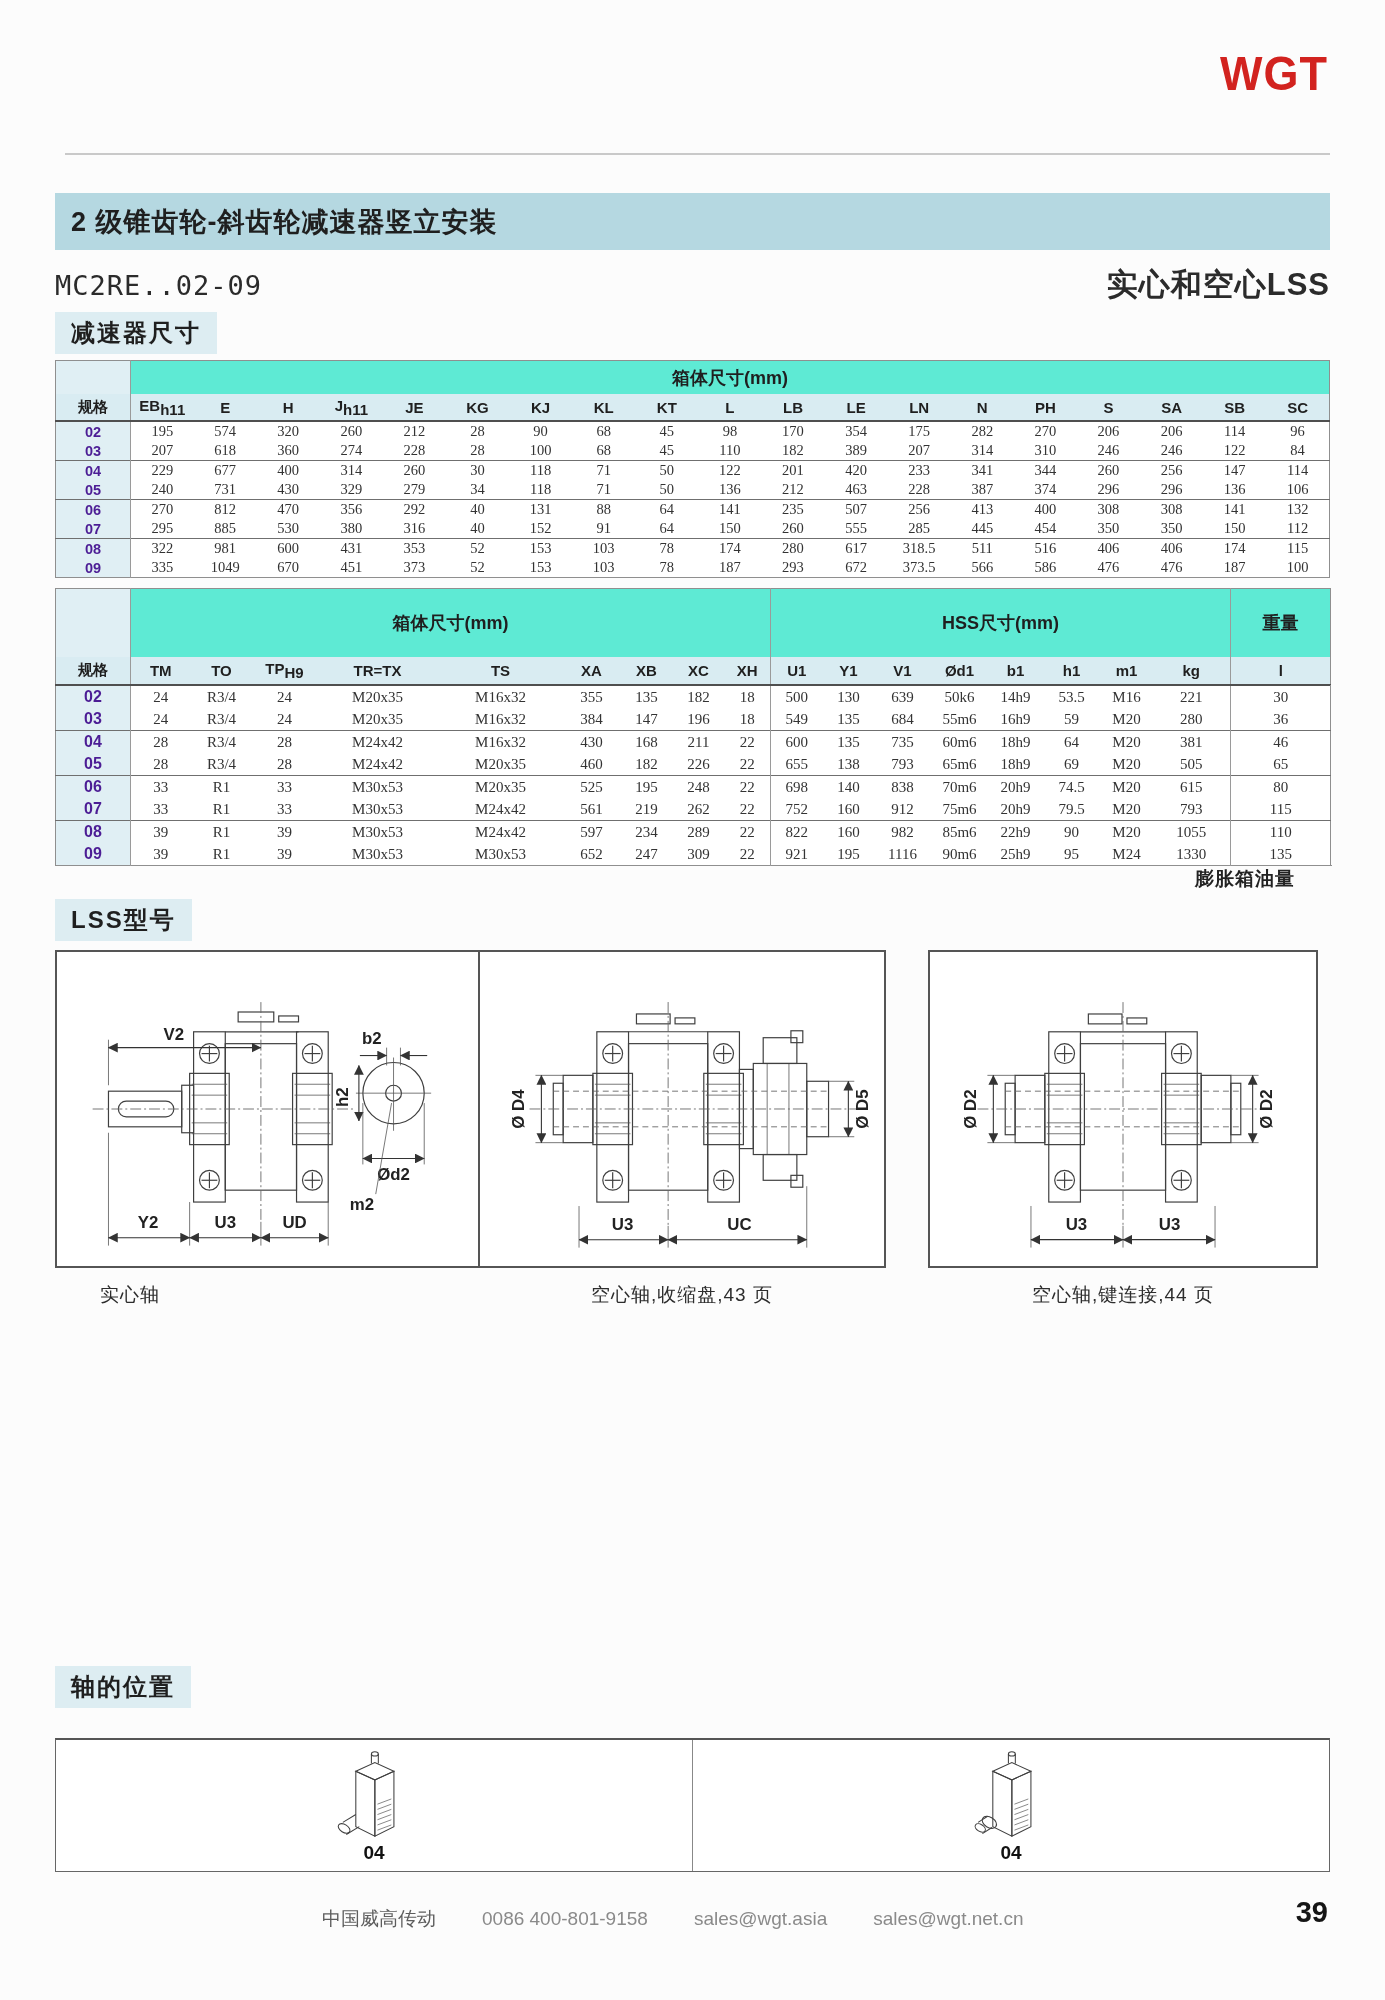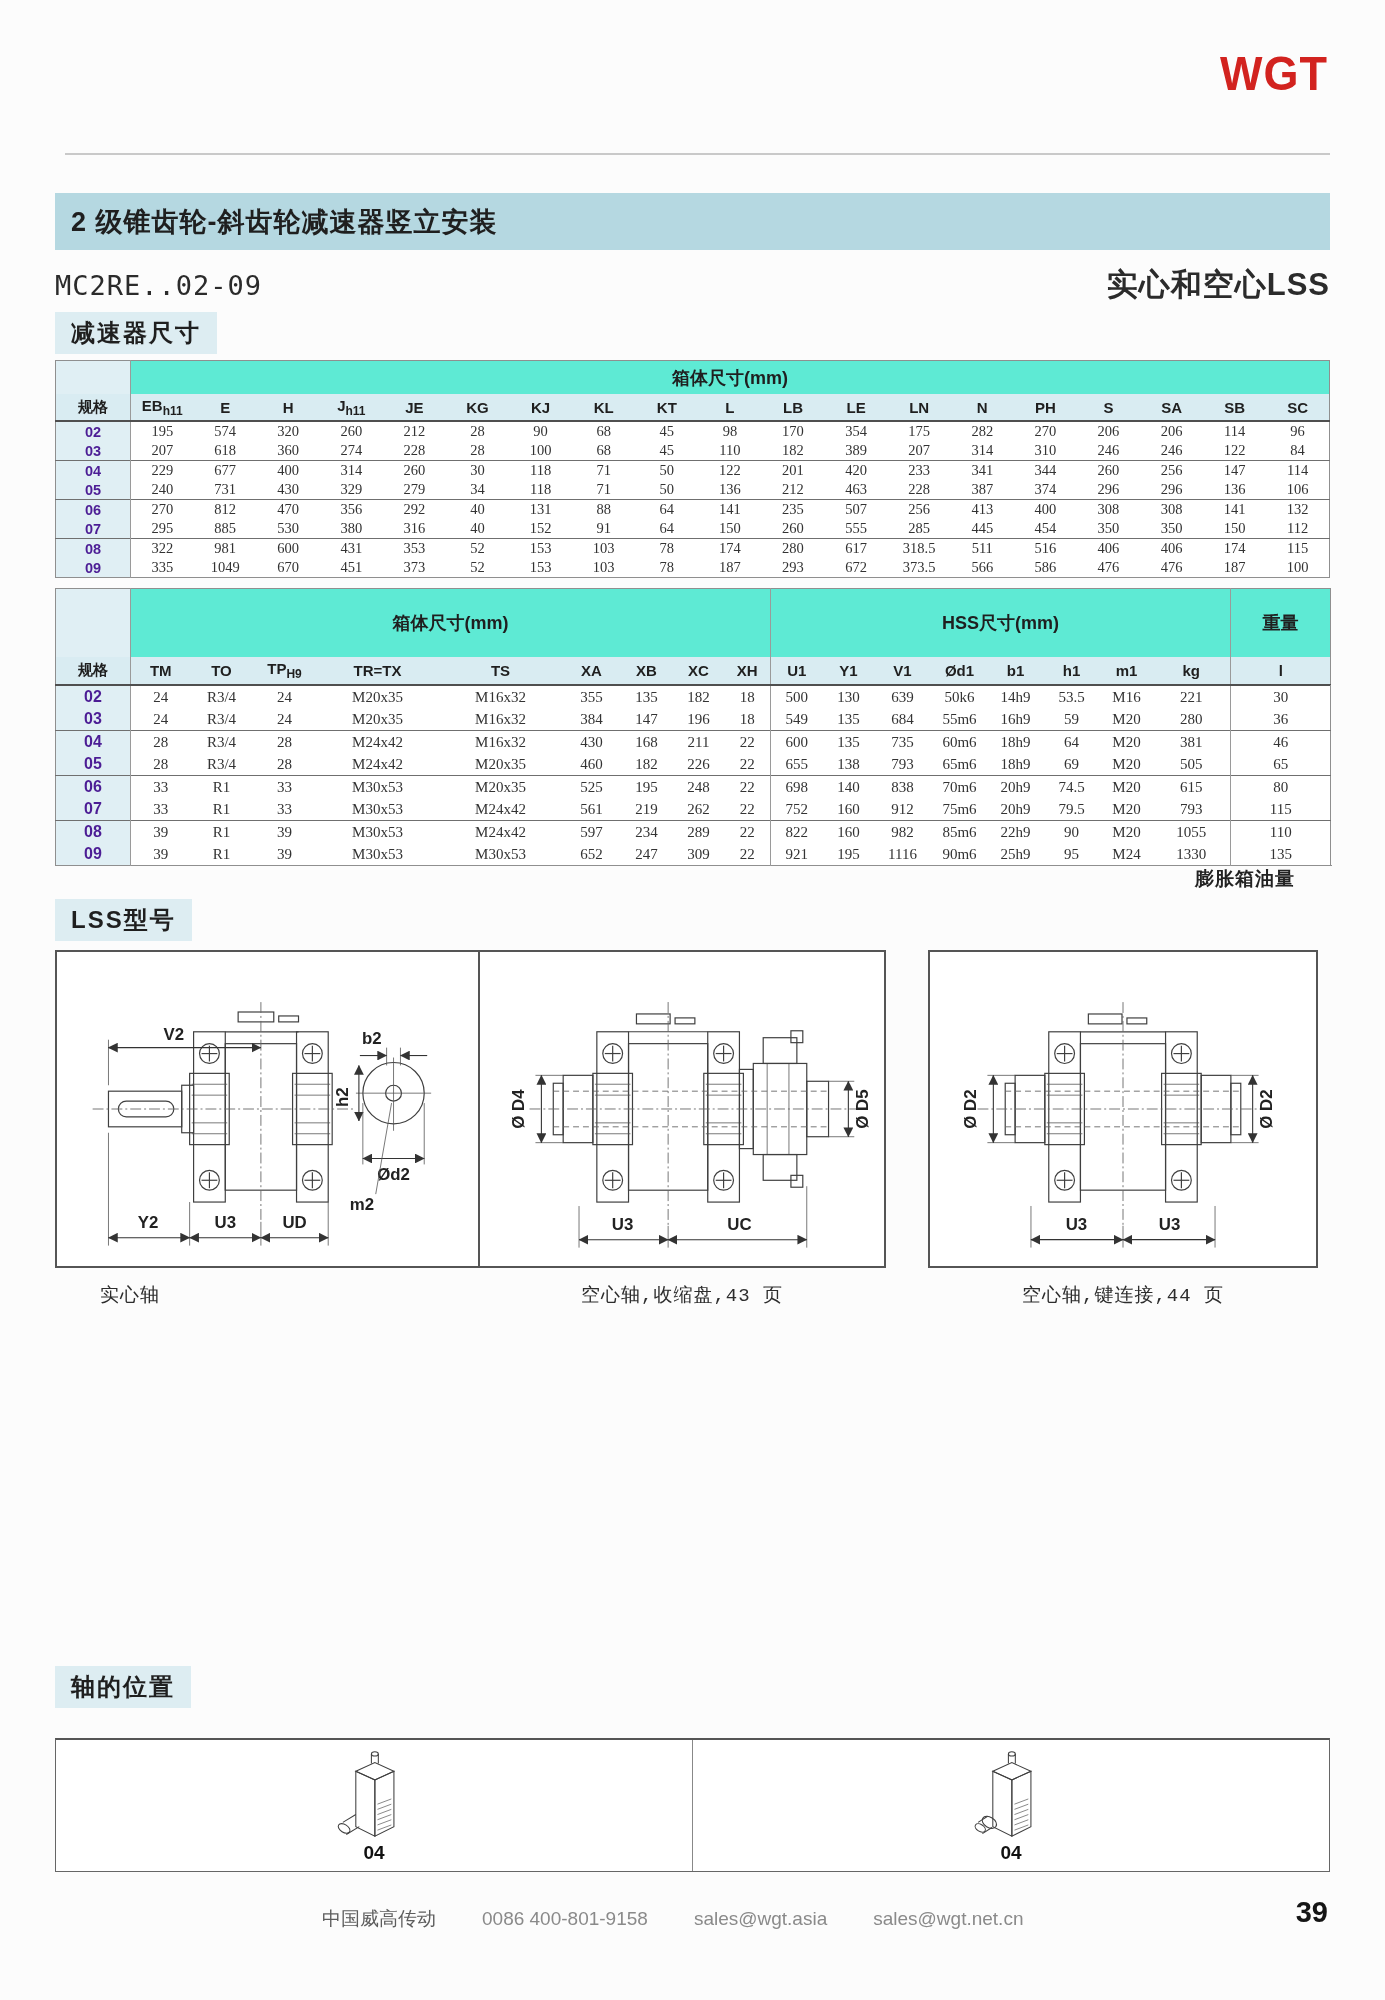--- a/index.html
+++ b/index.html
@@ -24,35 +24,35 @@
   
   table{border-collapse:collapse;table-layout:fixed;width:1275px;background:#fff;
         border:1.6px solid #8f8f8f;}
   th,td{padding:0;text-align:center;white-space:nowrap;overflow:hidden;}
   th.ghead{background:#5eead4;font-weight:600;font-size:18px;color:#1f1f1f;border-left:1px solid #9a9a9a;}
   tr.cols th{background:#d9ecf2;font-weight:700;font-size:15px;color:#1f1f1f;
              border-bottom:2px solid #4f4f4f;}
   th.spec,td.spec{background:#e0eff4;font-weight:700;font-size:16px;color:#4c1d95;
                   font-family:"Liberation Sans",sans-serif;}
   td{font-family:"Liberation Serif","DejaVu Serif",serif;font-size:15px;color:#333;}
-  sub{font-size:12px;}
+  sub{font-size:15px;}
   tr.gtop td{border-top:1.4px solid #6f6f6f;}
   .vsep{border-left:1px solid #9a9a9a;}
   #t1-wrap{position:absolute;left:55px;top:360px;}
   #t2-wrap{position:absolute;left:55px;top:588px;}
   #t1 th.ghead{height:33px;} #t1 tr.cols th{height:26px;} #t1 td{height:19px;font-size:14.5px;}
   #t2 th.ghead{height:68px;} #t2 tr.cols th{height:27px;} #t2 td{height:22px;}
   .expansion-note{position:absolute;right:90px;top:866px;font-size:19px;font-weight:600;
                   font-family:"Liberation Serif",serif;color:#222;letter-spacing:1px;}
   
   .diagrams{position:absolute;left:55px;top:950px;width:1275px;height:360px;}
   .dcol{position:absolute;top:0;}
   .dbox{border:2px solid #555;background:#fff;box-sizing:border-box;height:318px;}
   .dcaption{margin-top:14px;font-size:19px;color:#2d2d2d;
-            font-family:Liberation Mono, monospace;letter-spacing:1px;}
+            font-family:Liberation Sans, sans-serif;letter-spacing:1px;}
   svg{display:block;}
   .ln{stroke:#3f3f3f;stroke-width:1.2;fill:none;}
   .thin{stroke:#555;stroke-width:0.8;fill:none;}
   .cl{stroke:#666;stroke-width:0.9;fill:none;stroke-dasharray:11 3 2 3;}
   .bore{stroke:#666;stroke-width:0.9;fill:none;stroke-dasharray:6 4;}
   .dl{stroke:#333;stroke-width:1.1;fill:none;}
   .dim{font-family:"Liberation Sans",sans-serif;font-size:17px;fill:#222;font-weight:600;}
   
   .shaftbox{position:absolute;left:55px;top:1738px;width:1275px;height:134px;
             border:1.6px solid #666;border-top:2.4px solid #555;background:#fff;

